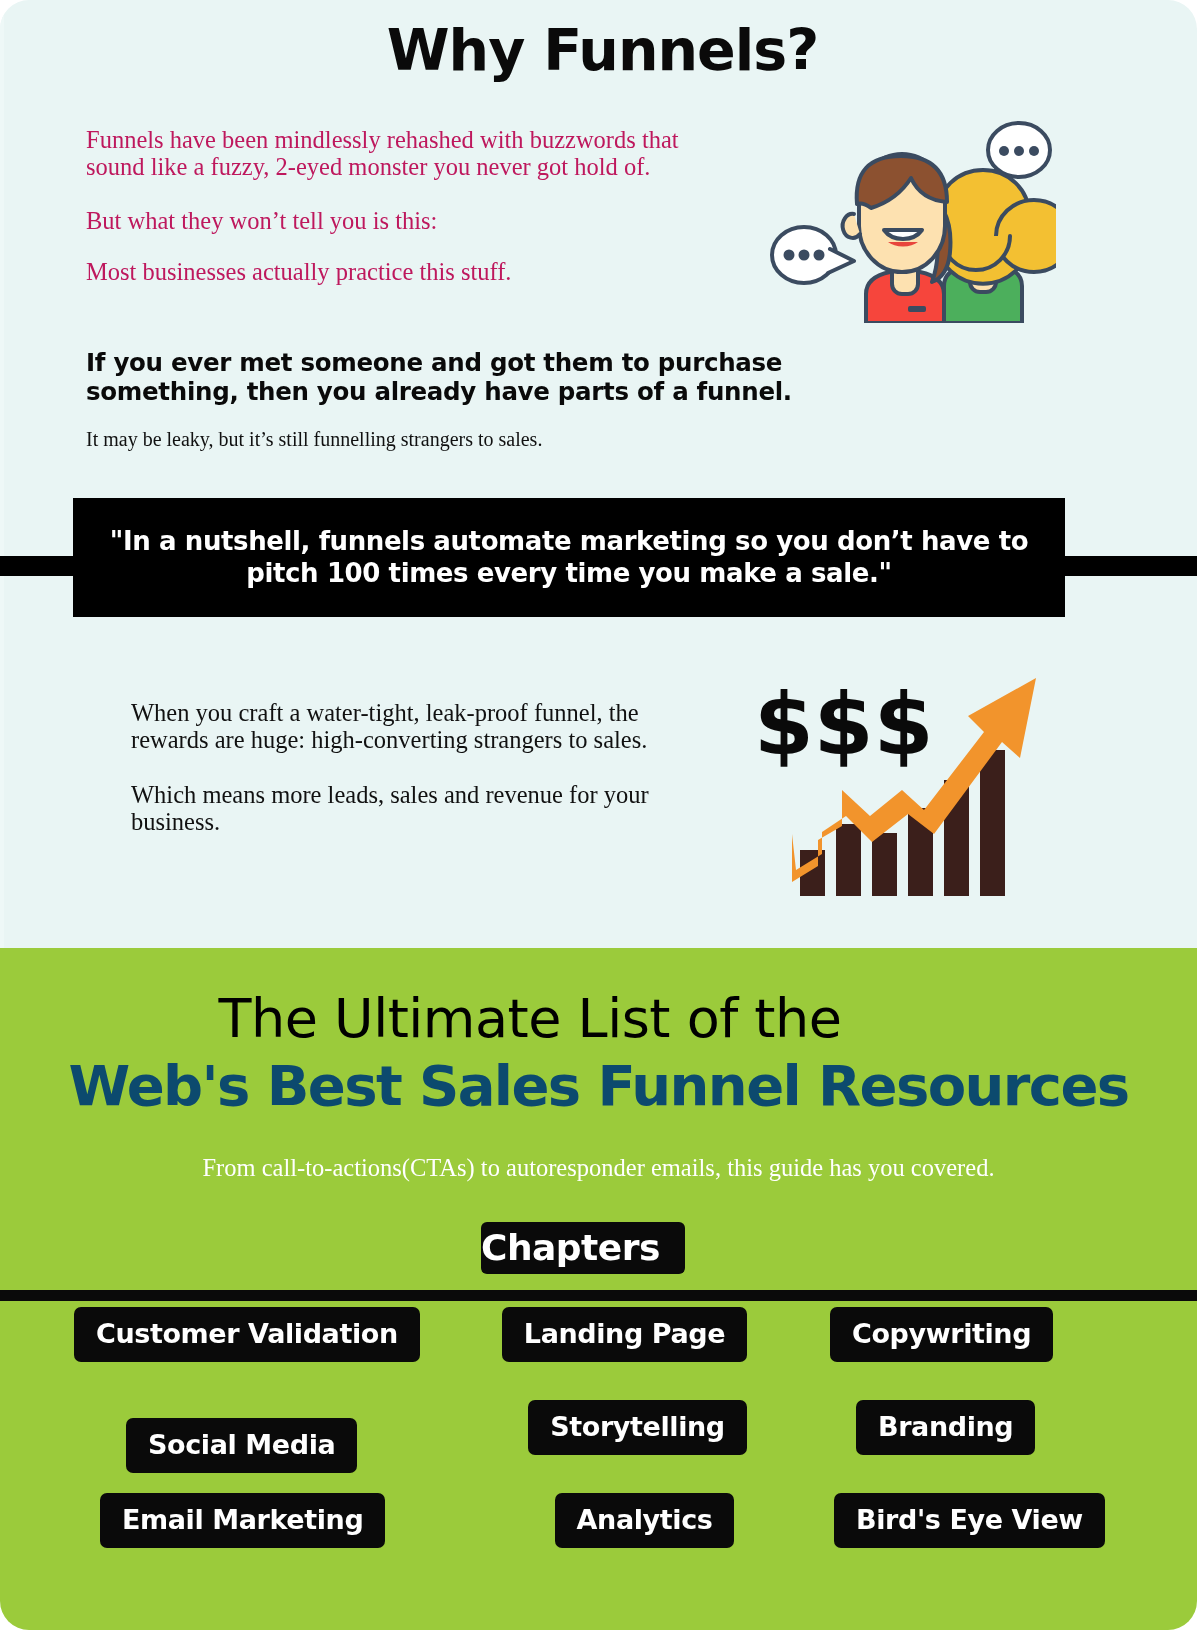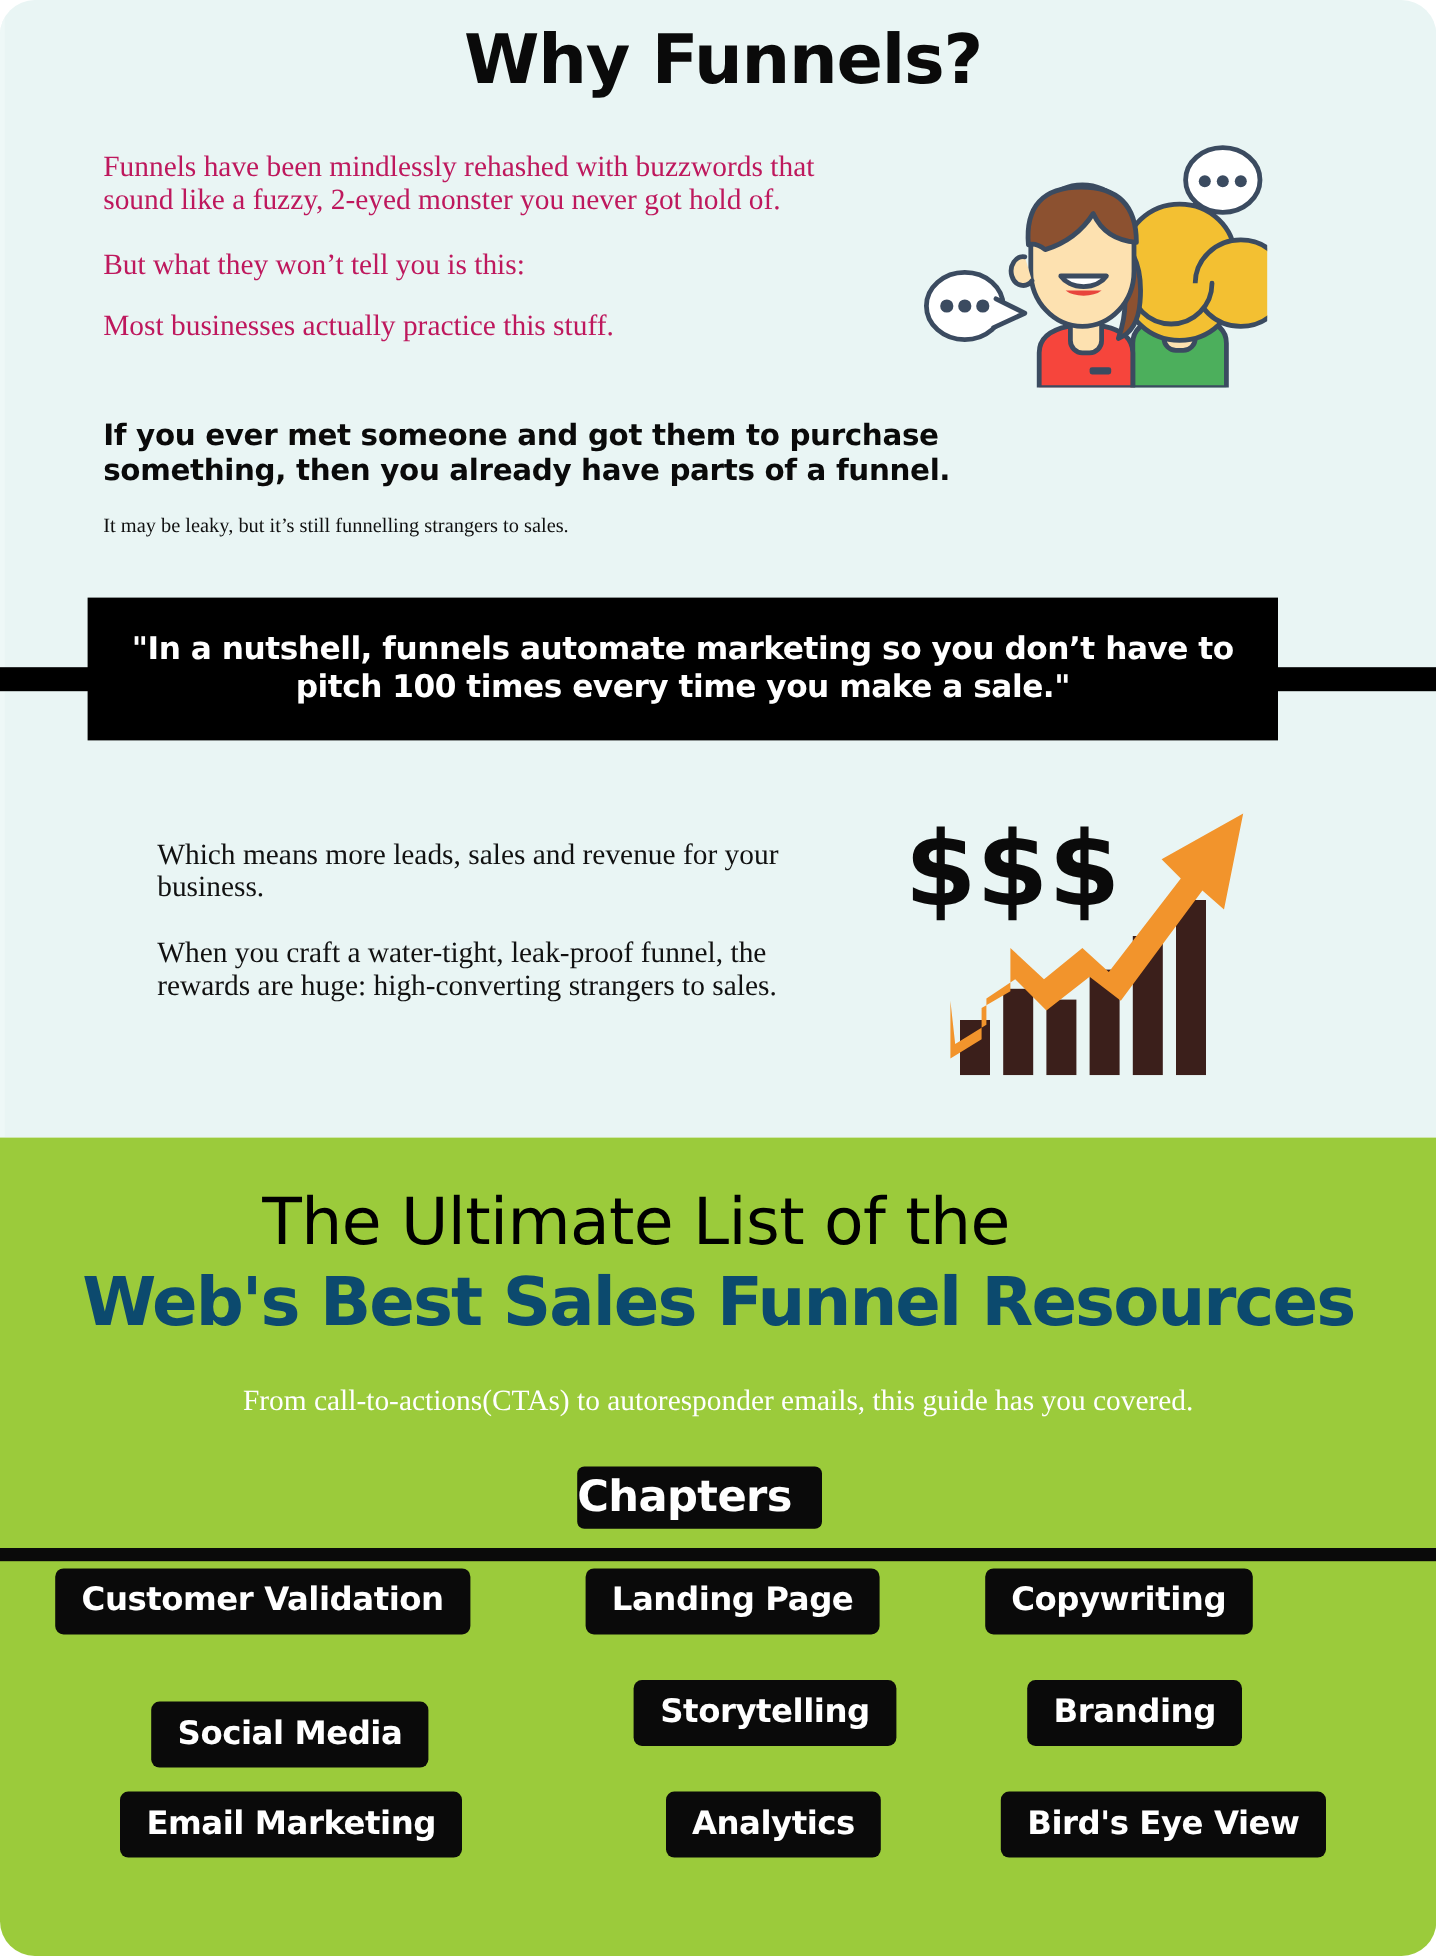--- a/index.html
+++ b/index.html
@@ -74,21 +74,21 @@
     color: #0a0a0a;
     letter-spacing: -0.3px;
   }
 
   .leaky-line {
     position: absolute;
     left: 82px;
     top: 428px;
     width: 760px;
     font-family: "Liberation Serif", serif;
-    font-size: 17px;
+    font-size: 20px;
     line-height: 1.15;
     color: #111111;
   }
 
   
   .people-illus {
     position: absolute;
     left: 752px;
     top: 118px;
     width: 300px;
@@ -235,21 +235,21 @@
   .chip-row {
     display: flex;
     width: 1197px;
     margin-bottom: 20px;
     align-items: center;
   }
   .chip-cell {
     flex: 1 1 0;
     display: flex;
   }
-  .chip-cell.c0 { padding-left: 46px; }
+  .chip-cell.c0 { padding-left: 74px; }
   .chip-cell.c1 { justify-content: center; }
   .chip-cell.c2 { justify-content: flex-start; padding-left: 22px; }
 
   .chip-row.row1 .chip-cell.c0 { padding-left: 126px; margin-top: 36px; }
   .chip-row.row1 .chip-cell.c2 { padding-left: 48px; }
   .chip-row.row2 .chip-cell.c0 { padding-left: 100px; }
   .chip-row.row2 .chip-cell.c2 { padding-left: 8px; }
 
   .chip {
     background: #0a0a0a;
@@ -327,22 +327,22 @@
             <path d="M101 86 q-4 -48 44 -48 q46 0 46 46 q-26 -2 -36 -24 q-14 22 -40 30 q-8 -6 -14 -4 z" fill="#8c5130"></path>
 
             <path d="M128 112 a22 18 0 0 0 38 0 z" fill="#ffffff"></path>
             <path d="M132 124 a18 10 0 0 0 30 0 z" fill="#e8453c" stroke="none"></path>
           </g>
         </g>
       </svg>
     </div>
 
     <div class="rewards-block">
+      <p>When you craft a water-tight, leak-proof funnel, the rewards are huge: high-converting strangers to sales.</p>
       <p>Which means more leads, sales and revenue for your business.</p>
-      <p>When you craft a water-tight, leak-proof funnel, the rewards are huge: high-converting strangers to sales.</p>
     </div>
 
     <div class="growth-illus">
       <svg viewBox="0 0 300 228" width="300" height="228" xmlns="http://www.w3.org/2000/svg">
         <text x="2" y="86" font-family="DejaVu Sans, sans-serif" font-size="86" font-weight="bold" fill="#0a0a0a">$$$</text>
         <g fill="#3b1f1b">
           <rect x="48" y="182" width="25" height="46"></rect>
           <rect x="84" y="156" width="25" height="72"></rect>
           <rect x="120" y="165" width="25" height="63"></rect>
           <rect x="156" y="140" width="25" height="88"></rect>

